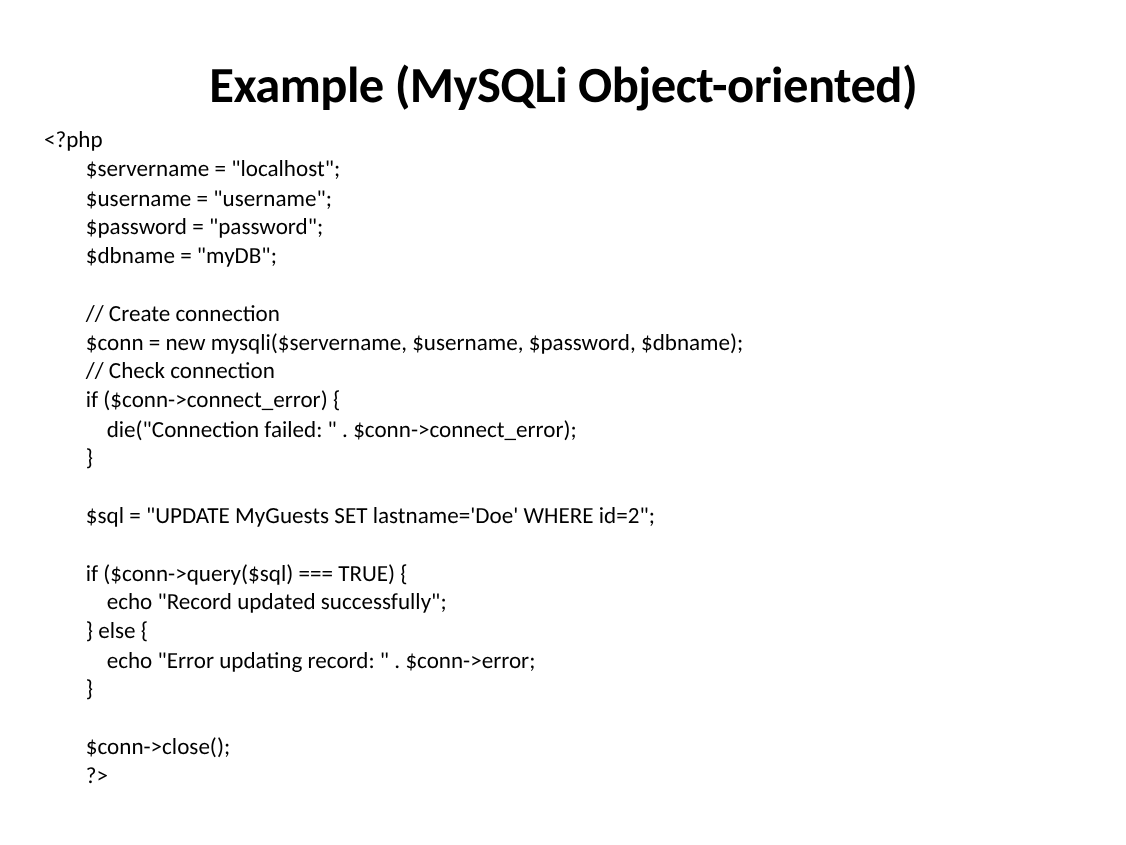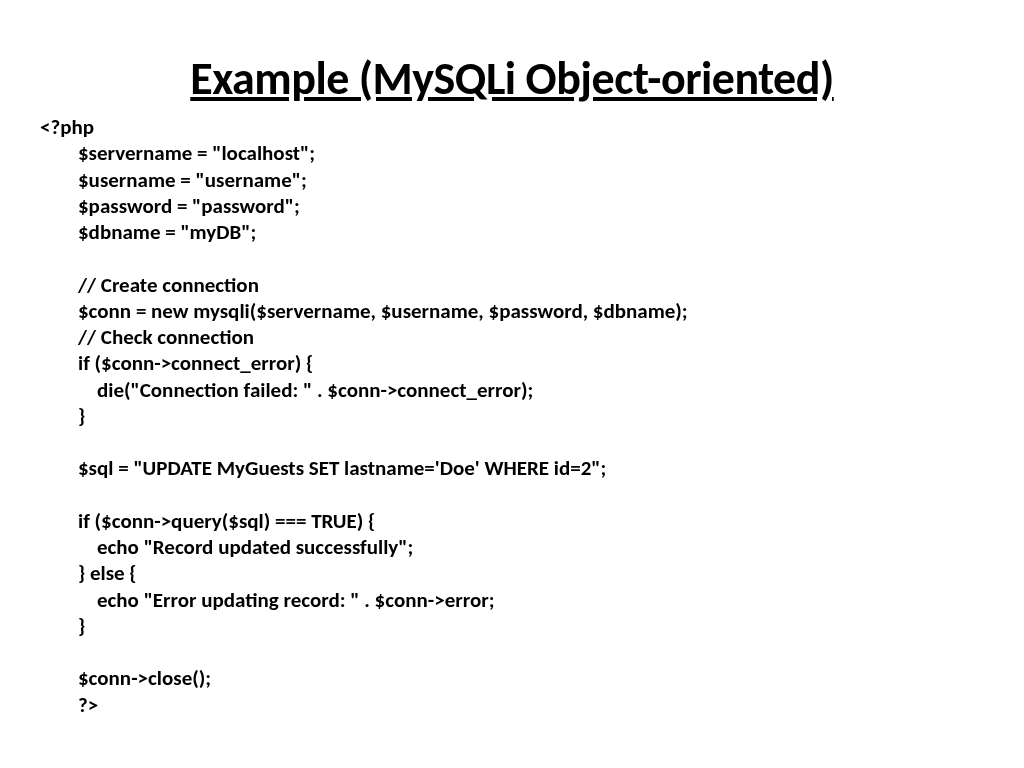--- a/index.html
+++ b/index.html
@@ -14,28 +14,26 @@
       font-family: Calibri, "Segoe UI", Arial, sans-serif;
       color: #000000;
       padding: 50px 40px 40px 40px;
     }
     .title {
       font-size: 46px;
       font-weight: bold;
       text-align: center;
       margin-bottom: 8px;
       letter-spacing: -0.5px;
-      text-decoration: underline;
     }
     .code-block {
       font-size: 21px;
       line-height: 1.25;
       white-space: pre;
       font-family: Calibri, "Segoe UI", Arial, sans-serif;
-      font-weight: bold;
     }
   </style>
 </head>
 <body>
 
 <h1 class="title">Example (MySQLi Object-oriented)</h1>
 <div class="code-block">&lt;?php
         $servername = "localhost";
         $username = "username";
         $password = "password";

